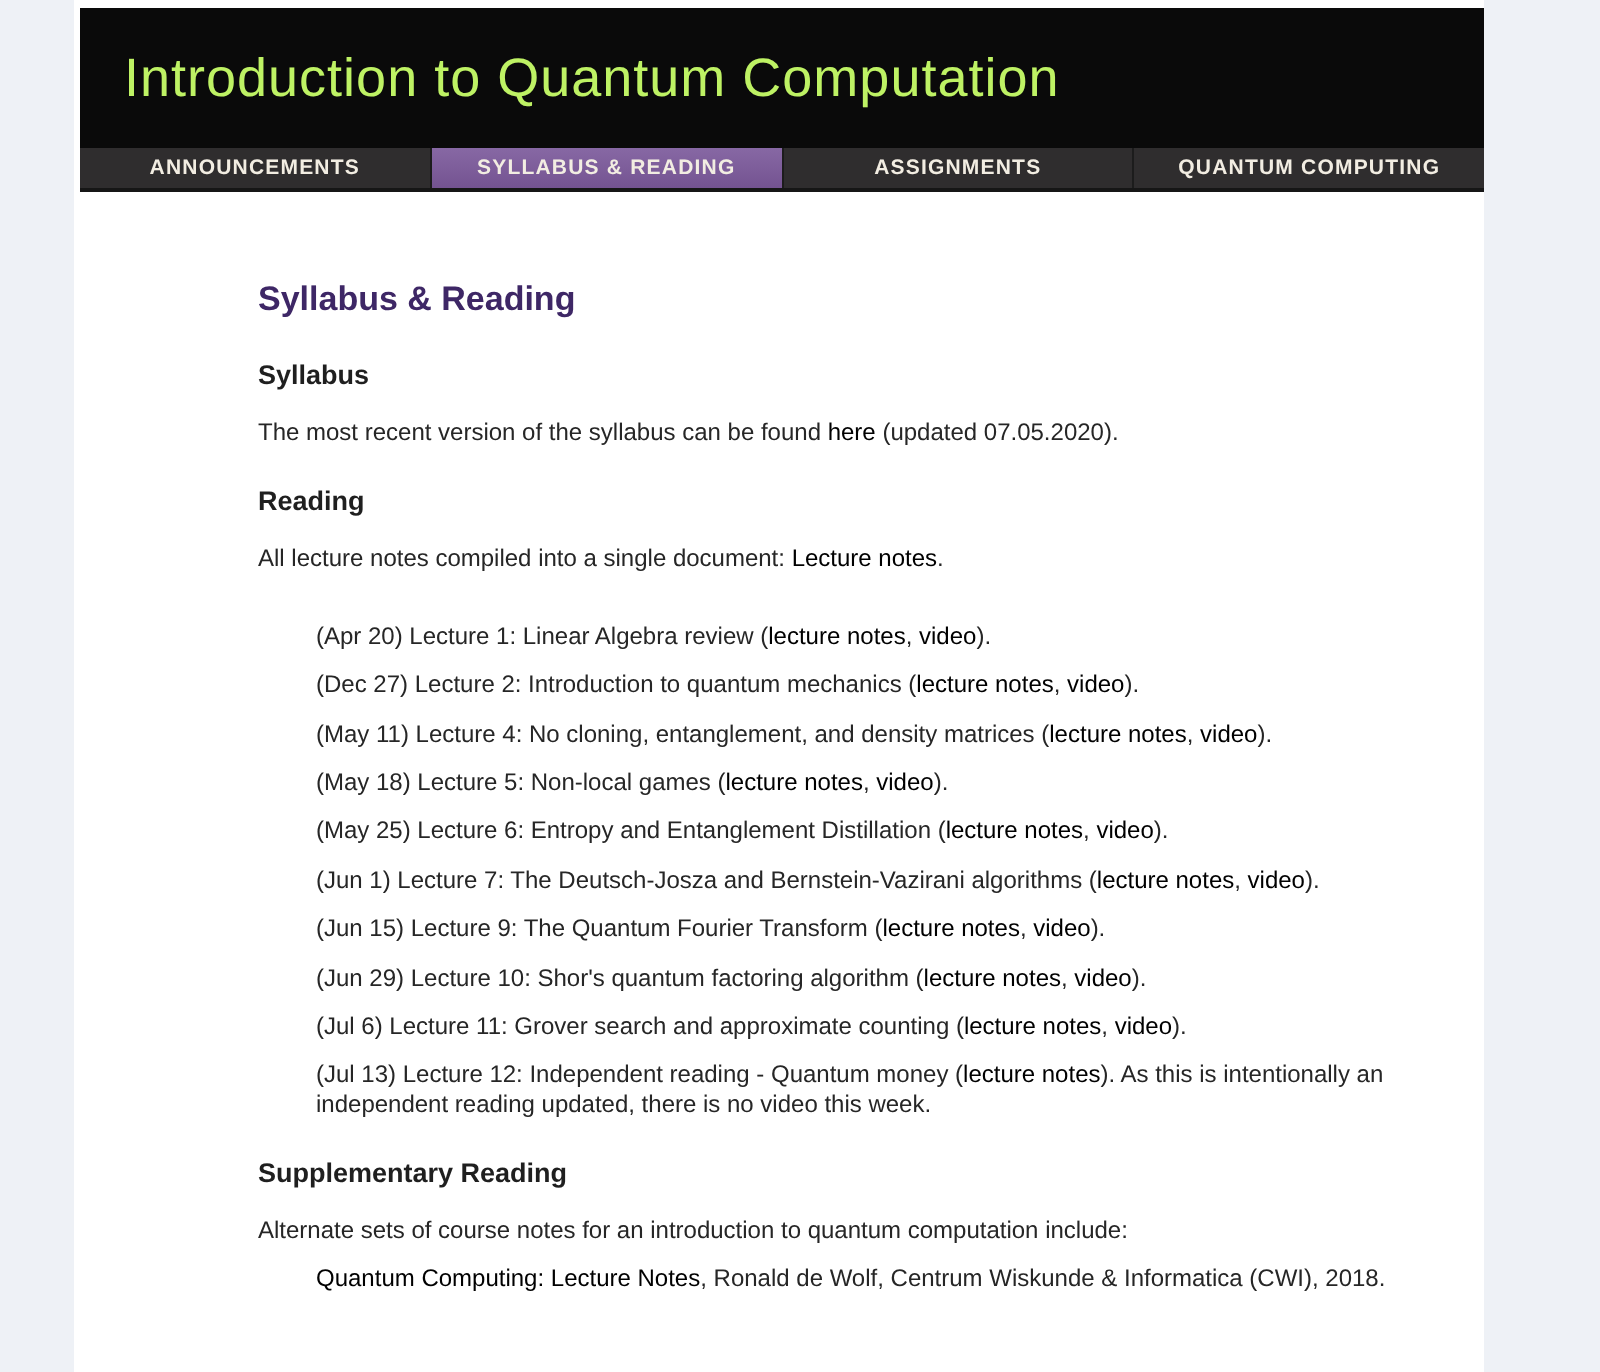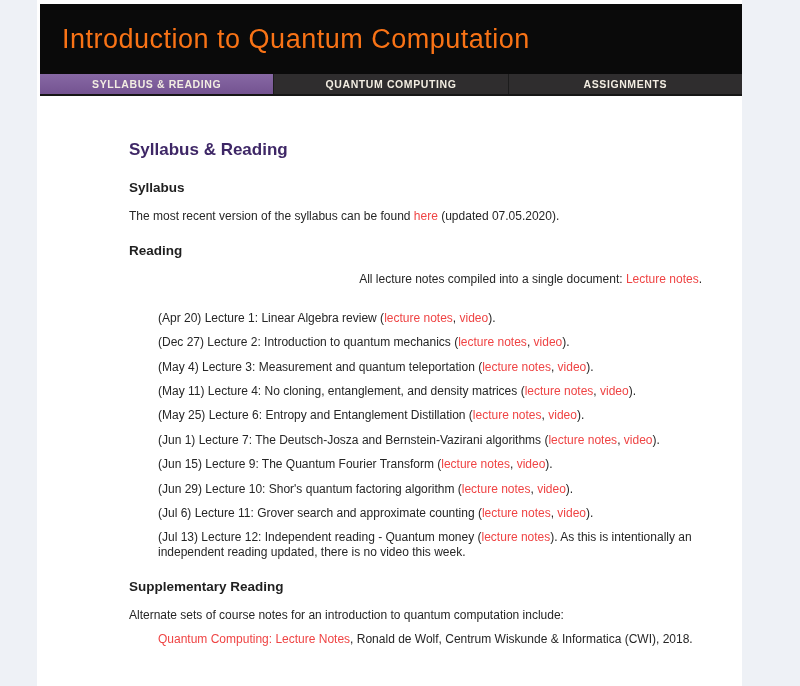--- a/index.html
+++ b/index.html
@@ -19,21 +19,21 @@
   }
   
   .site-header {
     margin-left:3px;
     height:70px;
     background:#0a0a0a;
     display:flex;
     align-items:center;
   }
   .site-title {
-    color:#f97316;
+    color:#bef264;
     font-size:27px;
     font-weight:normal;
     letter-spacing:0.5px;
     padding-left:22px;
     white-space:nowrap;
   }
   
   .nav {
     margin-left:3px;
     height:20px;
@@ -75,59 +75,60 @@
     margin:20px 0 14px 0;
   }
   .content p {
     font-size:12px;
     color:#262626;
     line-height:1.2;
     margin:10px 0;
   }
   .indent { margin-left:29px; }
   .content a {
-    color:#ef4444;
+    color:#000000;
     text-decoration:none;
     cursor:pointer;
   }
   .lectures p { white-space:nowrap; }
   .lectures p.wrap { white-space:normal; max-width:540px; }
-  .reading-intro { margin-bottom:24px !important;text-align:right; }
+  .reading-intro { margin-bottom:24px !important; }
   .supp-intro { margin-top:14px; }
 </style>
 </head>
 <body>
 
 <div class="page">
 
   <div class="site-header">
     <div class="site-title">Introduction to Quantum Computation</div>
   </div>
 
   <div class="nav" id="nav-bar">
+      <div class="tab">ANNOUNCEMENTS</div>
       <div class="tab active">SYLLABUS &amp; READING</div>
+      <div class="tab">ASSIGNMENTS</div>
       <div class="tab">QUANTUM COMPUTING</div>
-      <div class="tab">ASSIGNMENTS</div>
     </div>
 
   <div class="content">
 
     <div class="page-title">Syllabus &amp; Reading</div>
 
     <div class="section-heading">Syllabus</div>
     <p class="indent"><span>The most recent version of the syllabus can be found </span><a>here</a><span> (updated 07.05.2020).</span></p>
 
     <div class="section-heading">Reading</div>
     <p class="indent reading-intro"><span>All lecture notes compiled into a single document: </span><a>Lecture notes</a><span>.</span></p>
 
     <div class="indent lectures" id="lecture-list">
         <p><span>(Apr 20) Lecture 1: Linear Algebra review (</span><a>lecture notes</a><span>, </span><a>video</a><span>).</span></p>
         <p><span>(Dec 27) Lecture 2: Introduction to quantum mechanics (</span><a>lecture notes</a><span>, </span><a>video</a><span>).</span></p>
-        <p><span>(May 4) Lecture 3: Measurement and quantum teleportation (</span><a>lecture notes</a><span>, </span><a>video</a><span>).</span></p>
         <p><span>(May 11) Lecture 4: No cloning, entanglement, and density matrices (</span><a>lecture notes</a><span>, </span><a>video</a><span>).</span></p>
+        <p><span>(May 18) Lecture 5: Non-local games (</span><a>lecture notes</a><span>, </span><a>video</a><span>).</span></p>
         <p><span>(May 25) Lecture 6: Entropy and Entanglement Distillation (</span><a>lecture notes</a><span>, </span><a>video</a><span>).</span></p>
         <p><span>(Jun 1) Lecture 7: The Deutsch-Josza and Bernstein-Vazirani algorithms (</span><a>lecture notes</a><span>, </span><a>video</a><span>).</span></p>
         <p><span>(Jun 15) Lecture 9: The Quantum Fourier Transform (</span><a>lecture notes</a><span>, </span><a>video</a><span>).</span></p>
         <p><span>(Jun 29) Lecture 10: Shor's quantum factoring algorithm (</span><a>lecture notes</a><span>, </span><a>video</a><span>).</span></p>
         <p><span>(Jul 6) Lecture 11: Grover search and approximate counting (</span><a>lecture notes</a><span>, </span><a>video</a><span>).</span></p>
         <p class="wrap"><span>(Jul 13) Lecture 12: Independent reading - Quantum money (</span><a>lecture notes</a><span>). As this is intentionally an independent reading updated, there is no video this week.</span></p>
       </div>
 
     <div class="section-heading">Supplementary Reading</div>
     <p class="supp-intro">Alternate sets of course notes for an introduction to quantum computation include:</p>

